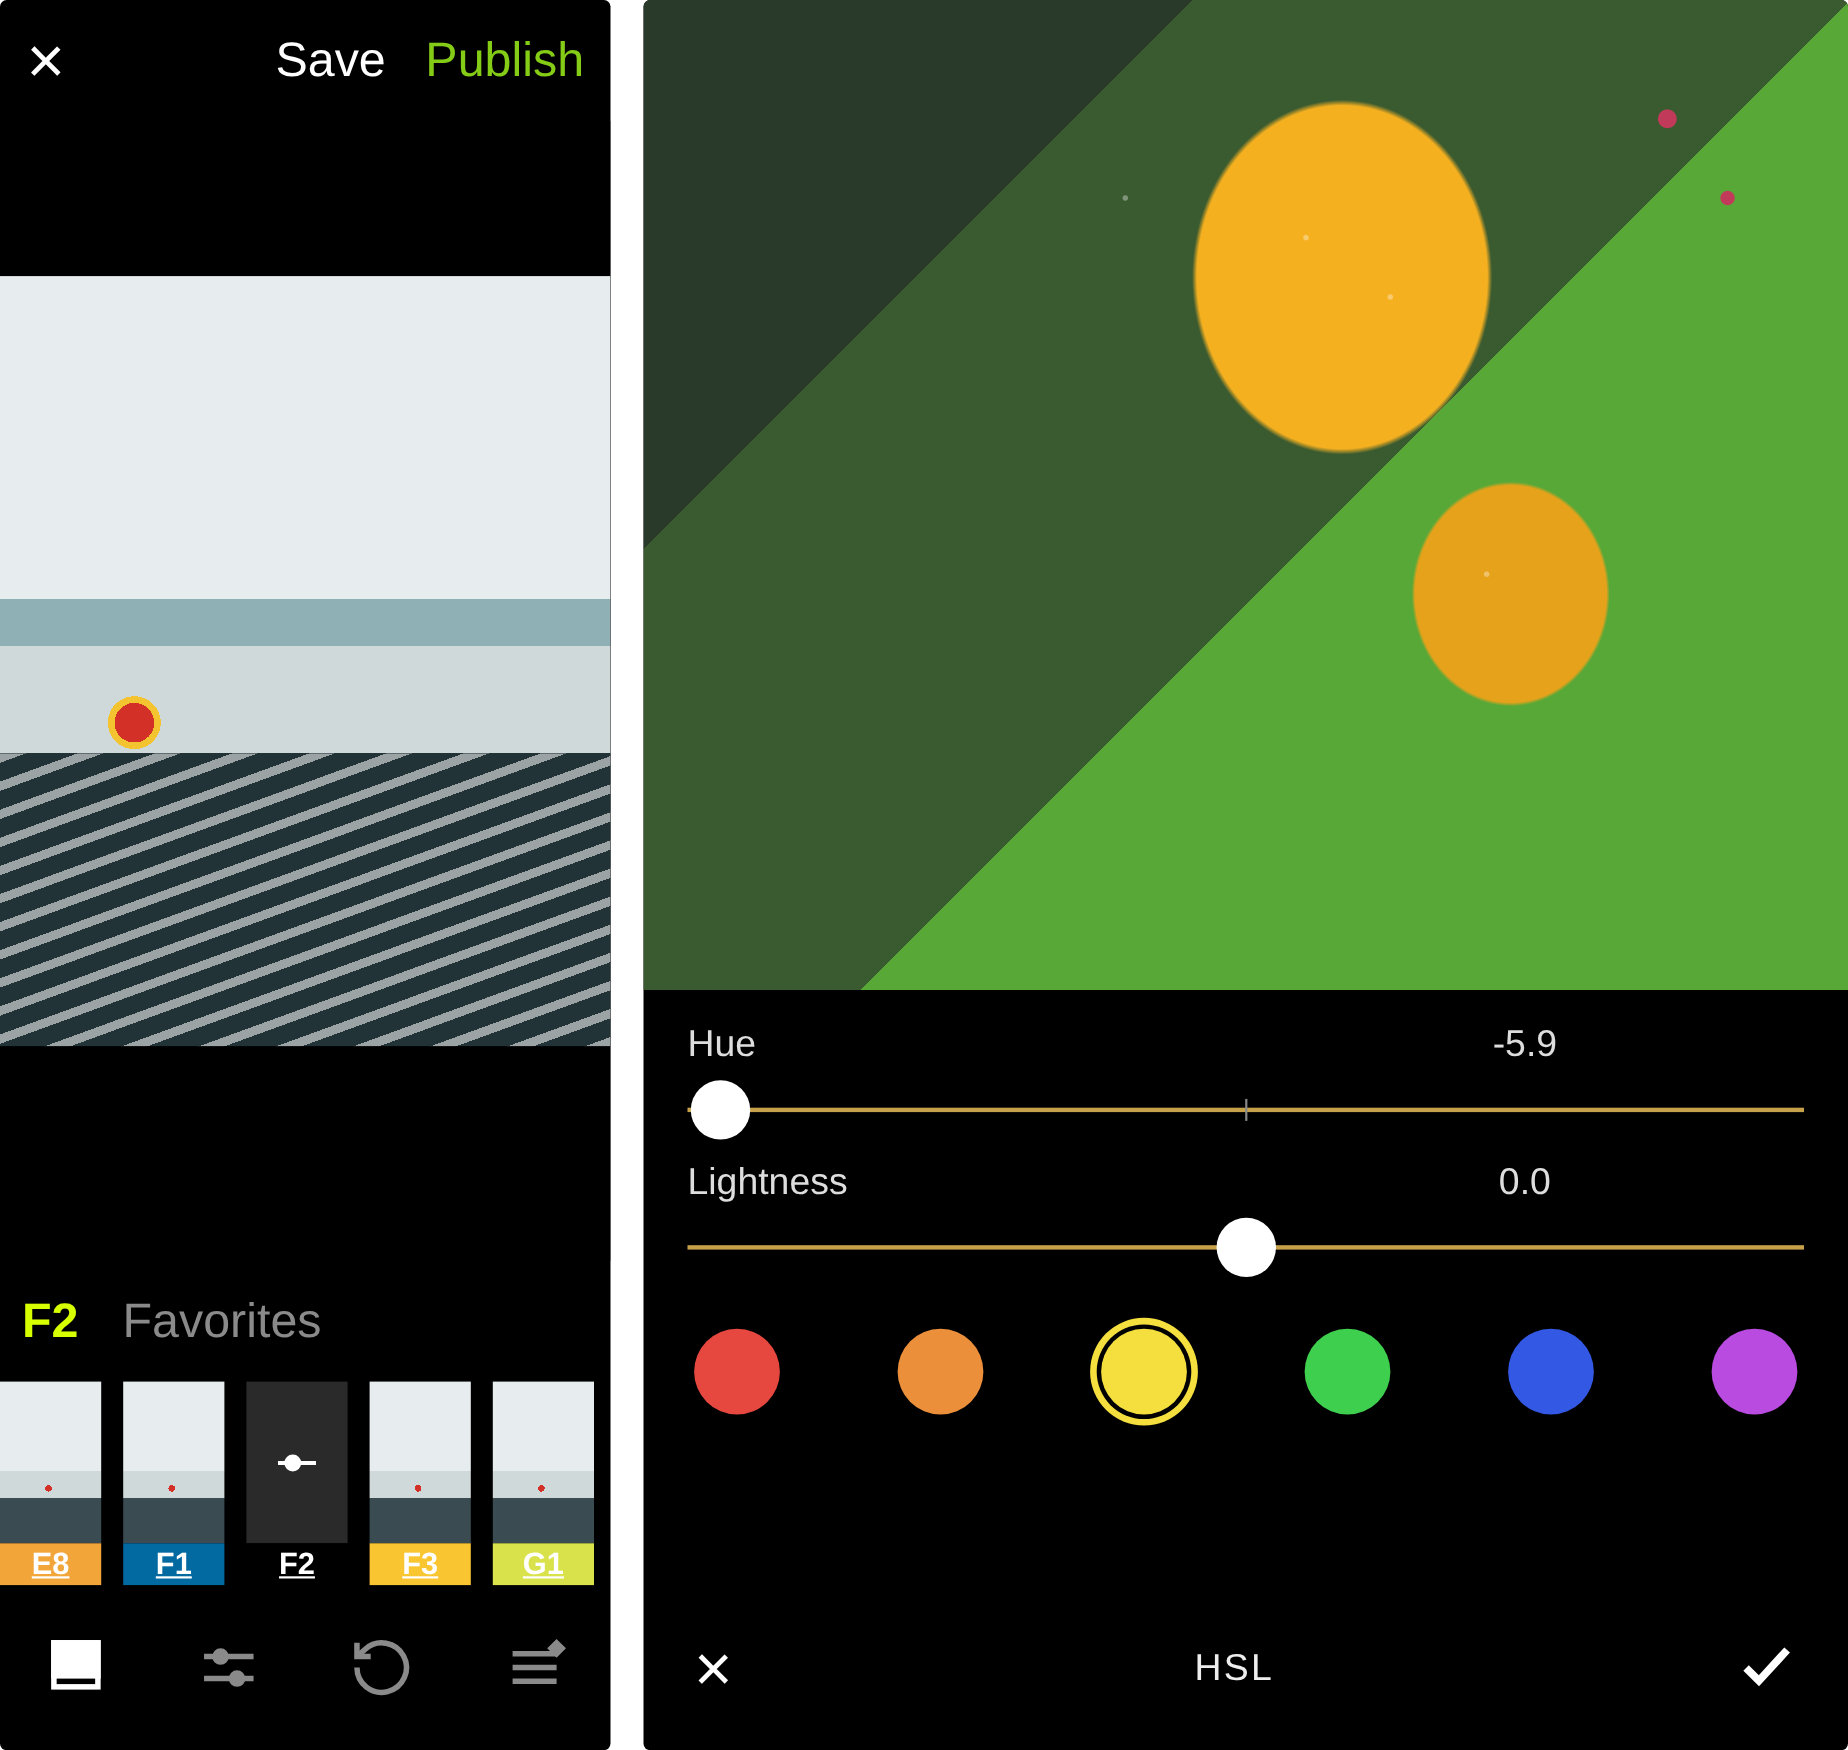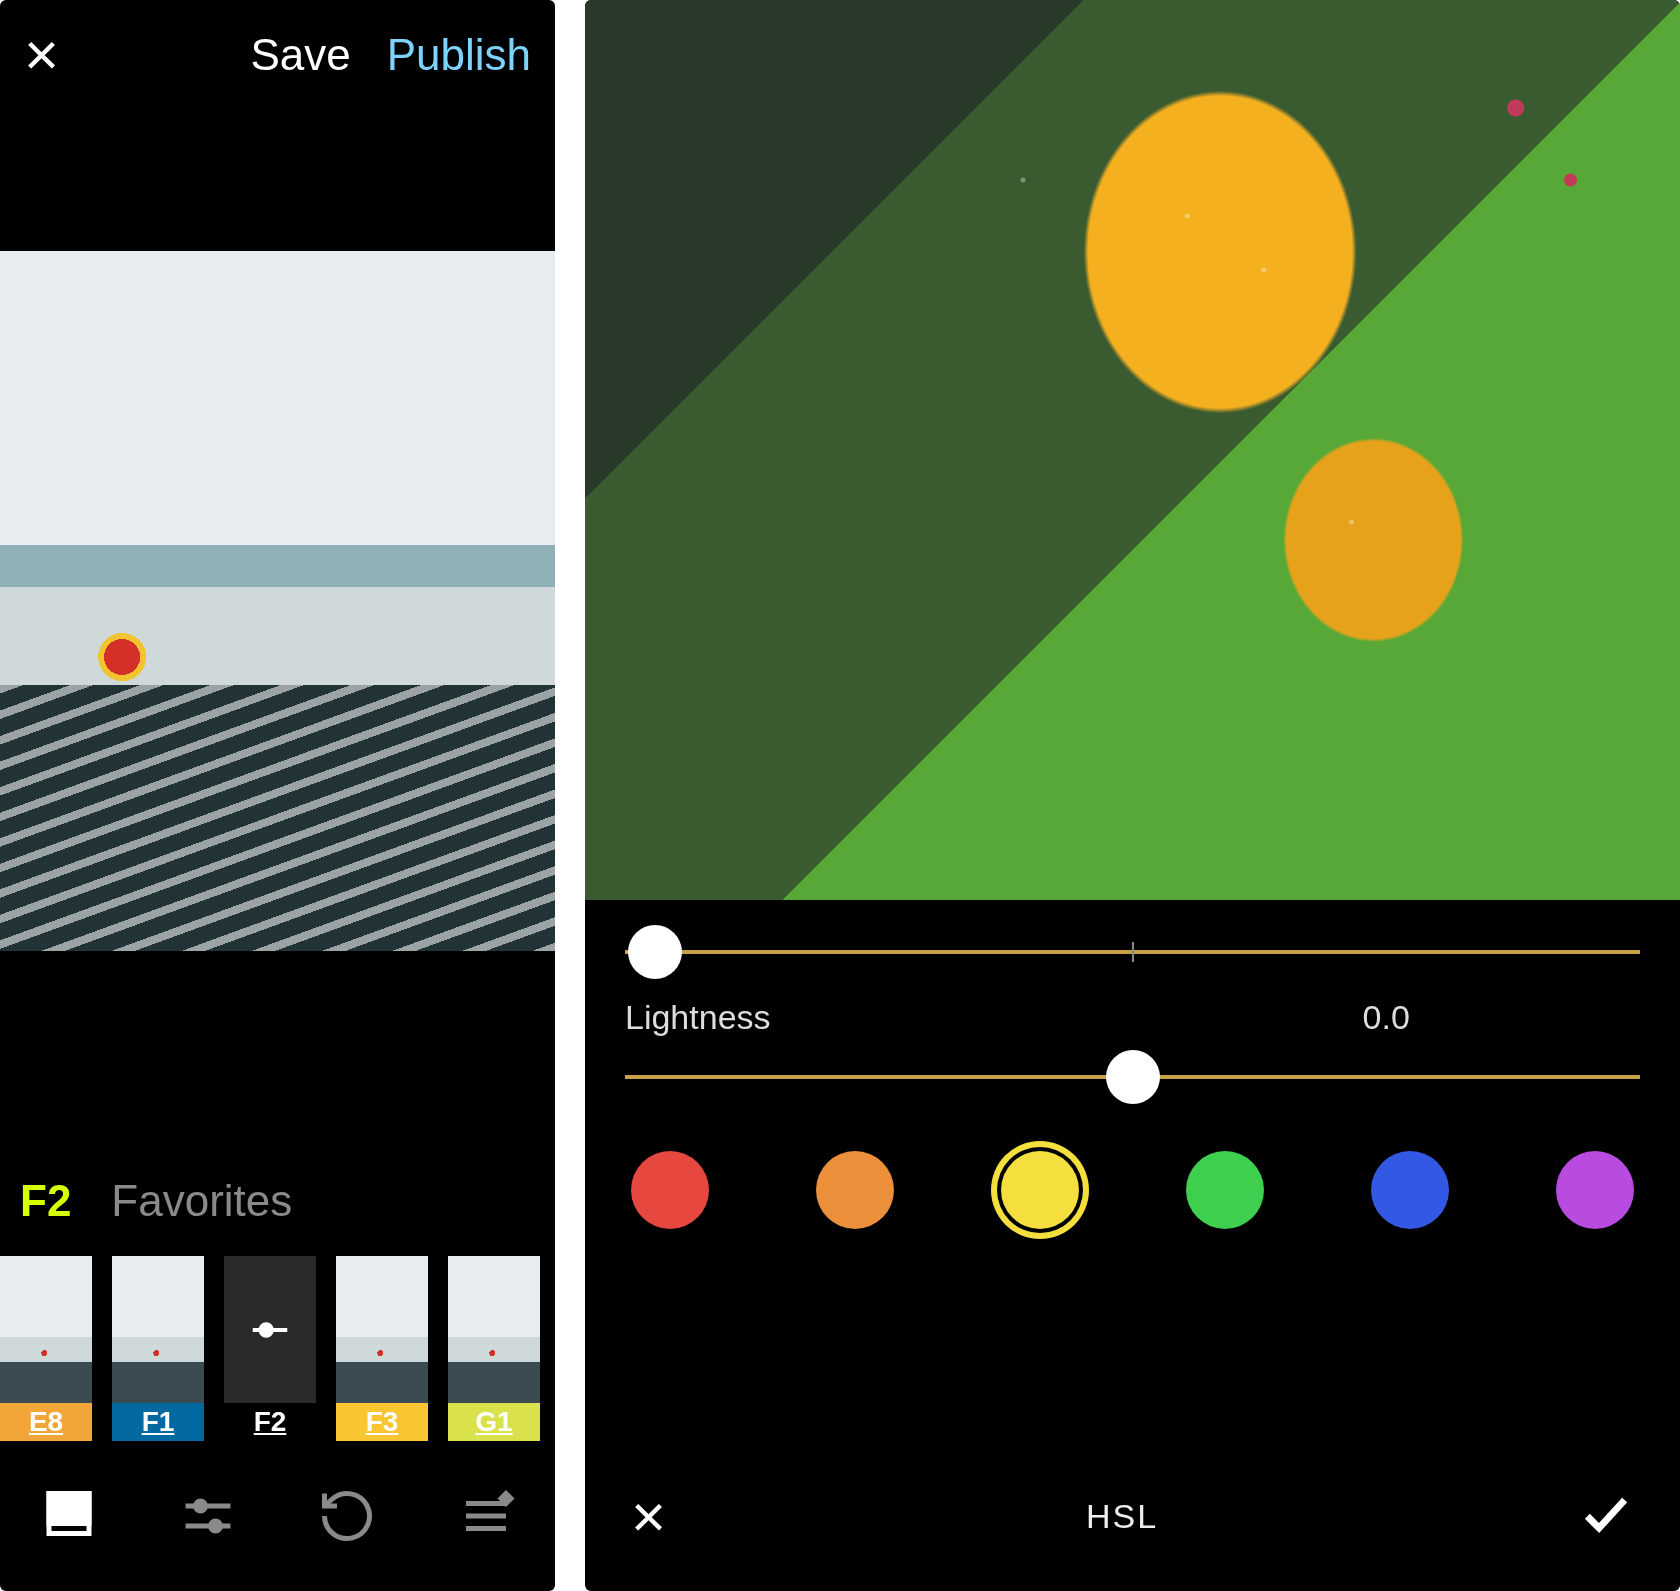--- a/index.html
+++ b/index.html
@@ -24,21 +24,21 @@
   
   .topbar {
     height: 110px;
     display: flex;
     align-items: center;
     padding: 0 24px;
   }
   .close-x { font-size: 60px; font-weight: 200; line-height: 1; cursor: pointer; }
   .topbar .spacer { flex: 1; }
   .save    { font-size: 44px; margin-right: 36px; cursor: pointer; }
-  .publish { font-size: 44px; color: #7dd3fc; cursor: pointer; }
+  .publish { font-size: 44px; color: #84cc16; cursor: pointer; }
 
   .main-image-left {
     width: 555px; height: 1036px;
     background: #000;
     display: flex; align-items: center; justify-content: center;
   }
   .main-image-left .photo {
     width: 555px; height: 700px;
     margin-top:-55px;
     background:
@@ -267,20 +267,24 @@
   </div>
 </div>
 
 <div class="screen screen-right">
 
   <div class="main-image-right"></div>
 
   <div class="hsl-panel">
     <div id="sliders">
         <div class="slider-block">
+          <div class="slider-row-labels">
+            <span class="name">Hue</span>
+            <span class="val">-5.9</span>
+          </div>
           <div class="slider-track">
             <div class="line"></div>
             <div class="tick"></div>
             <div class="knob" style="left:3%"></div>
           </div>
         </div>
         <div class="slider-block">
           <div class="slider-row-labels">
             <span class="name">Lightness</span>
             <span class="val">0.0</span>

